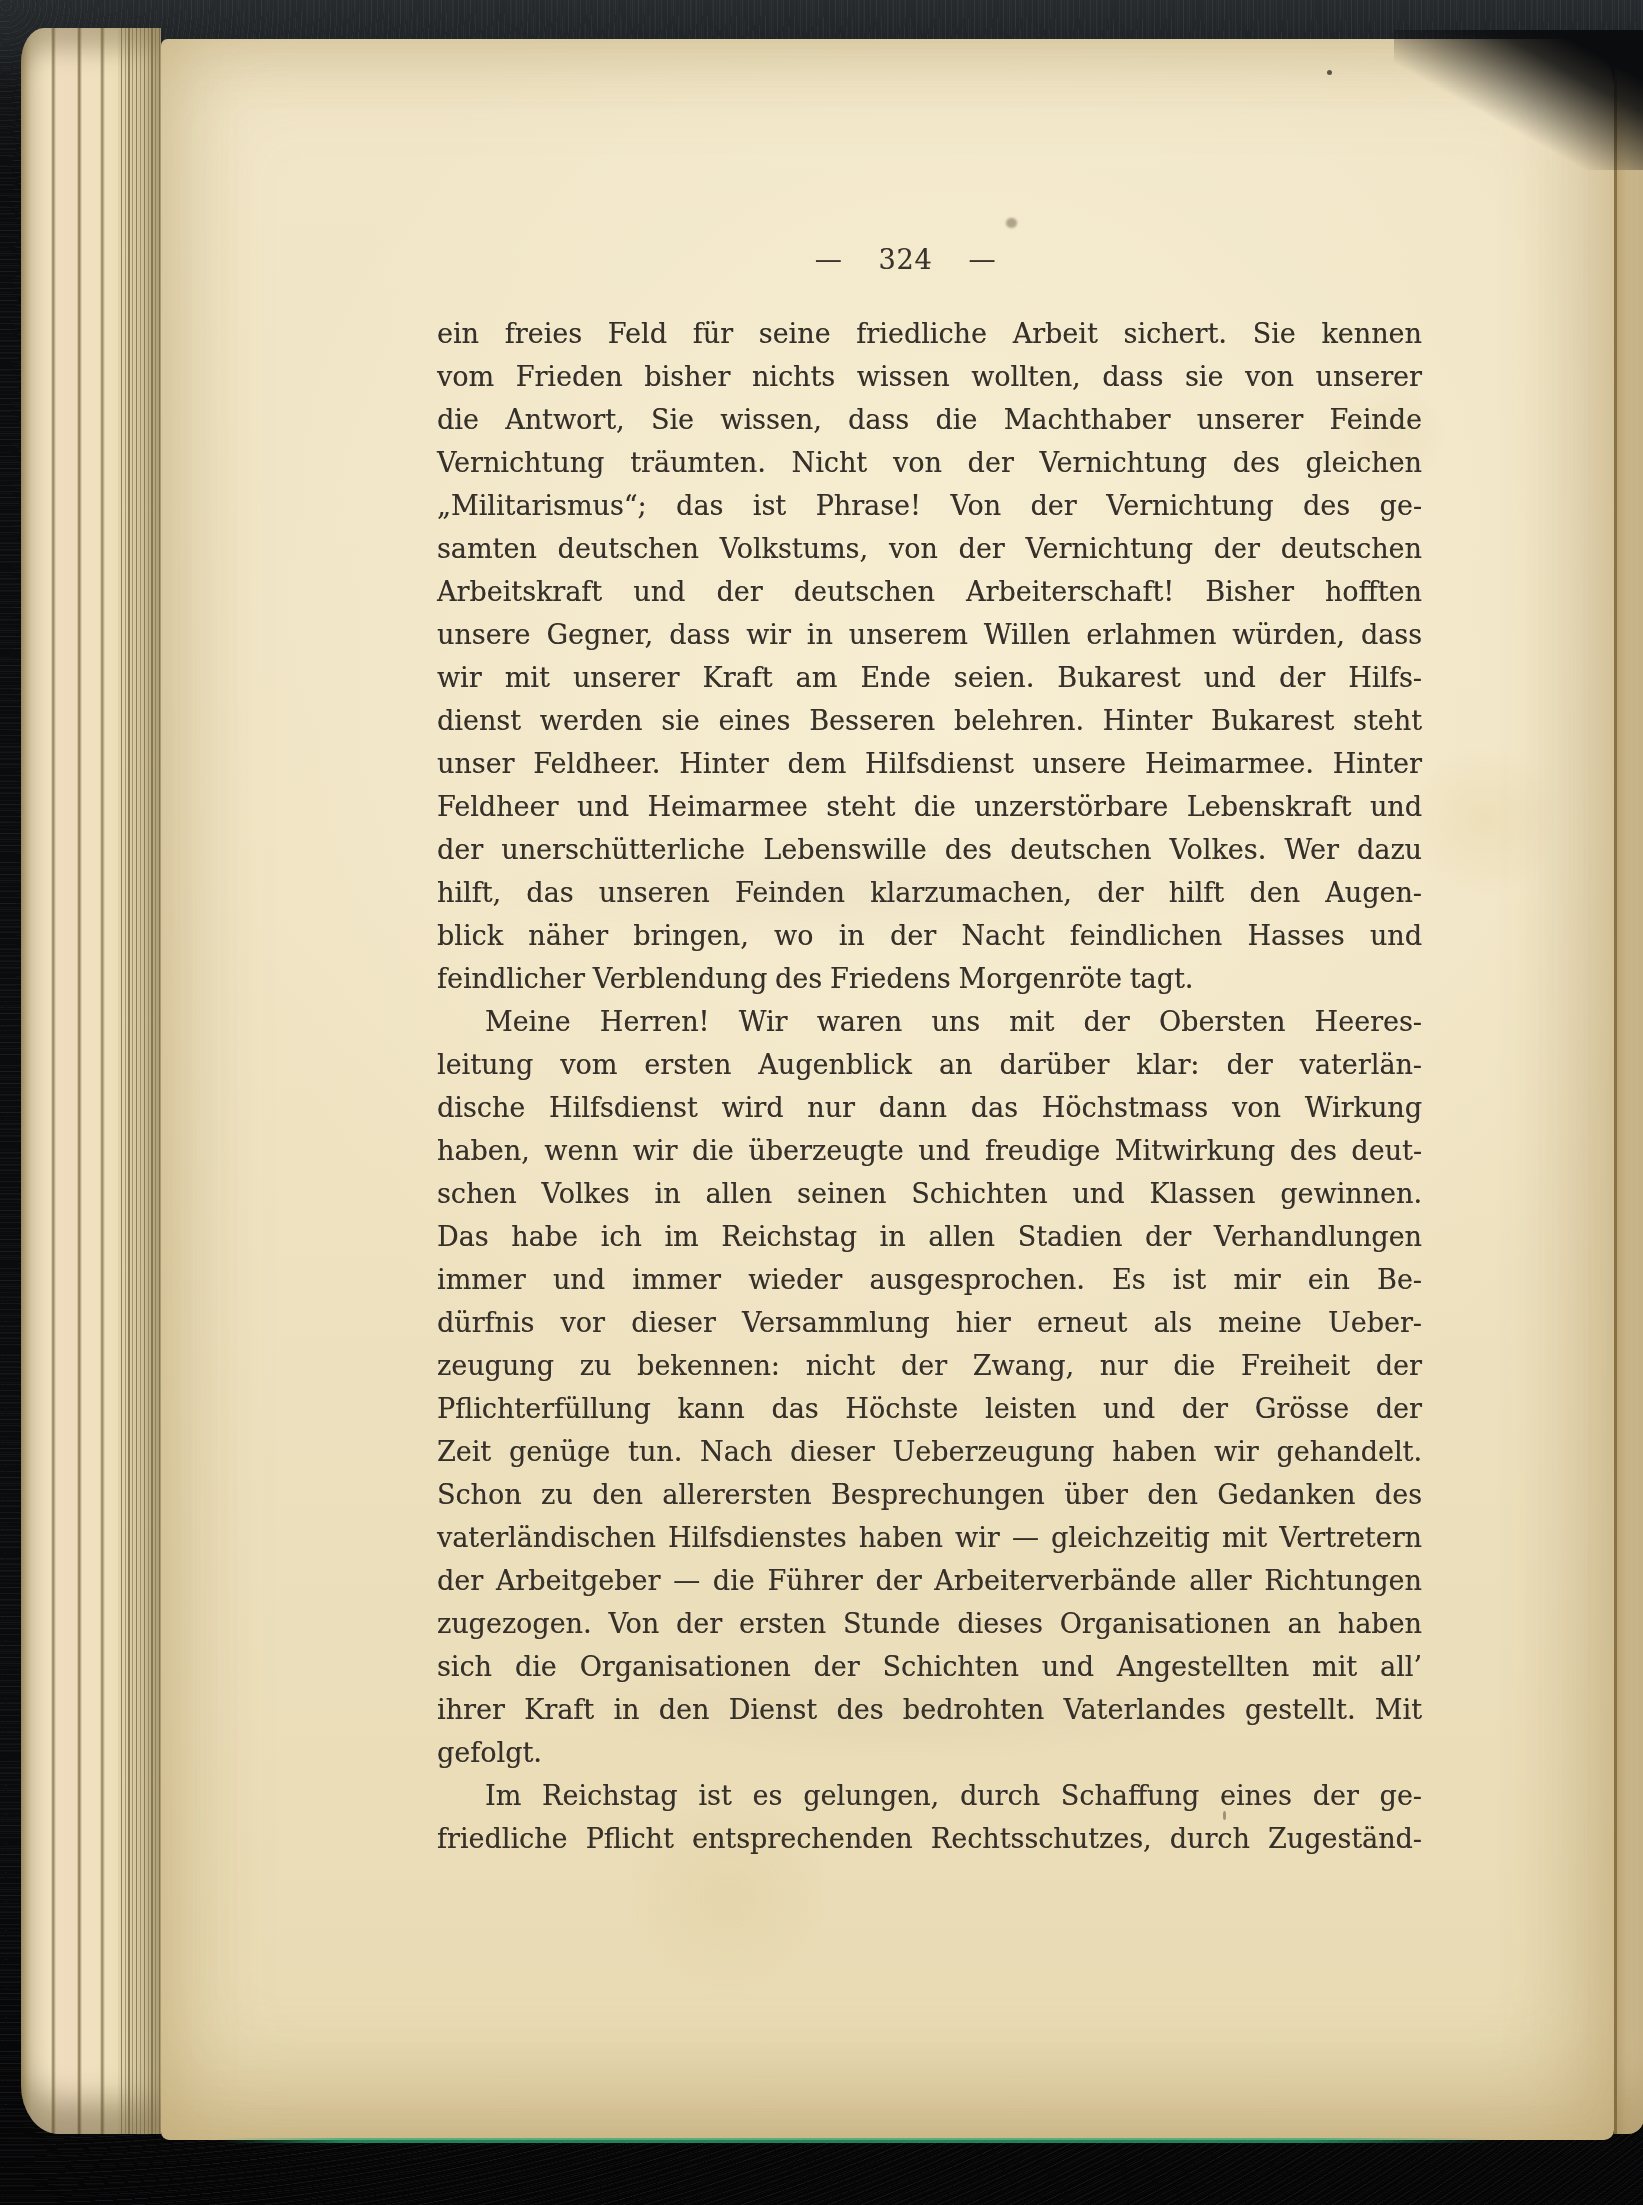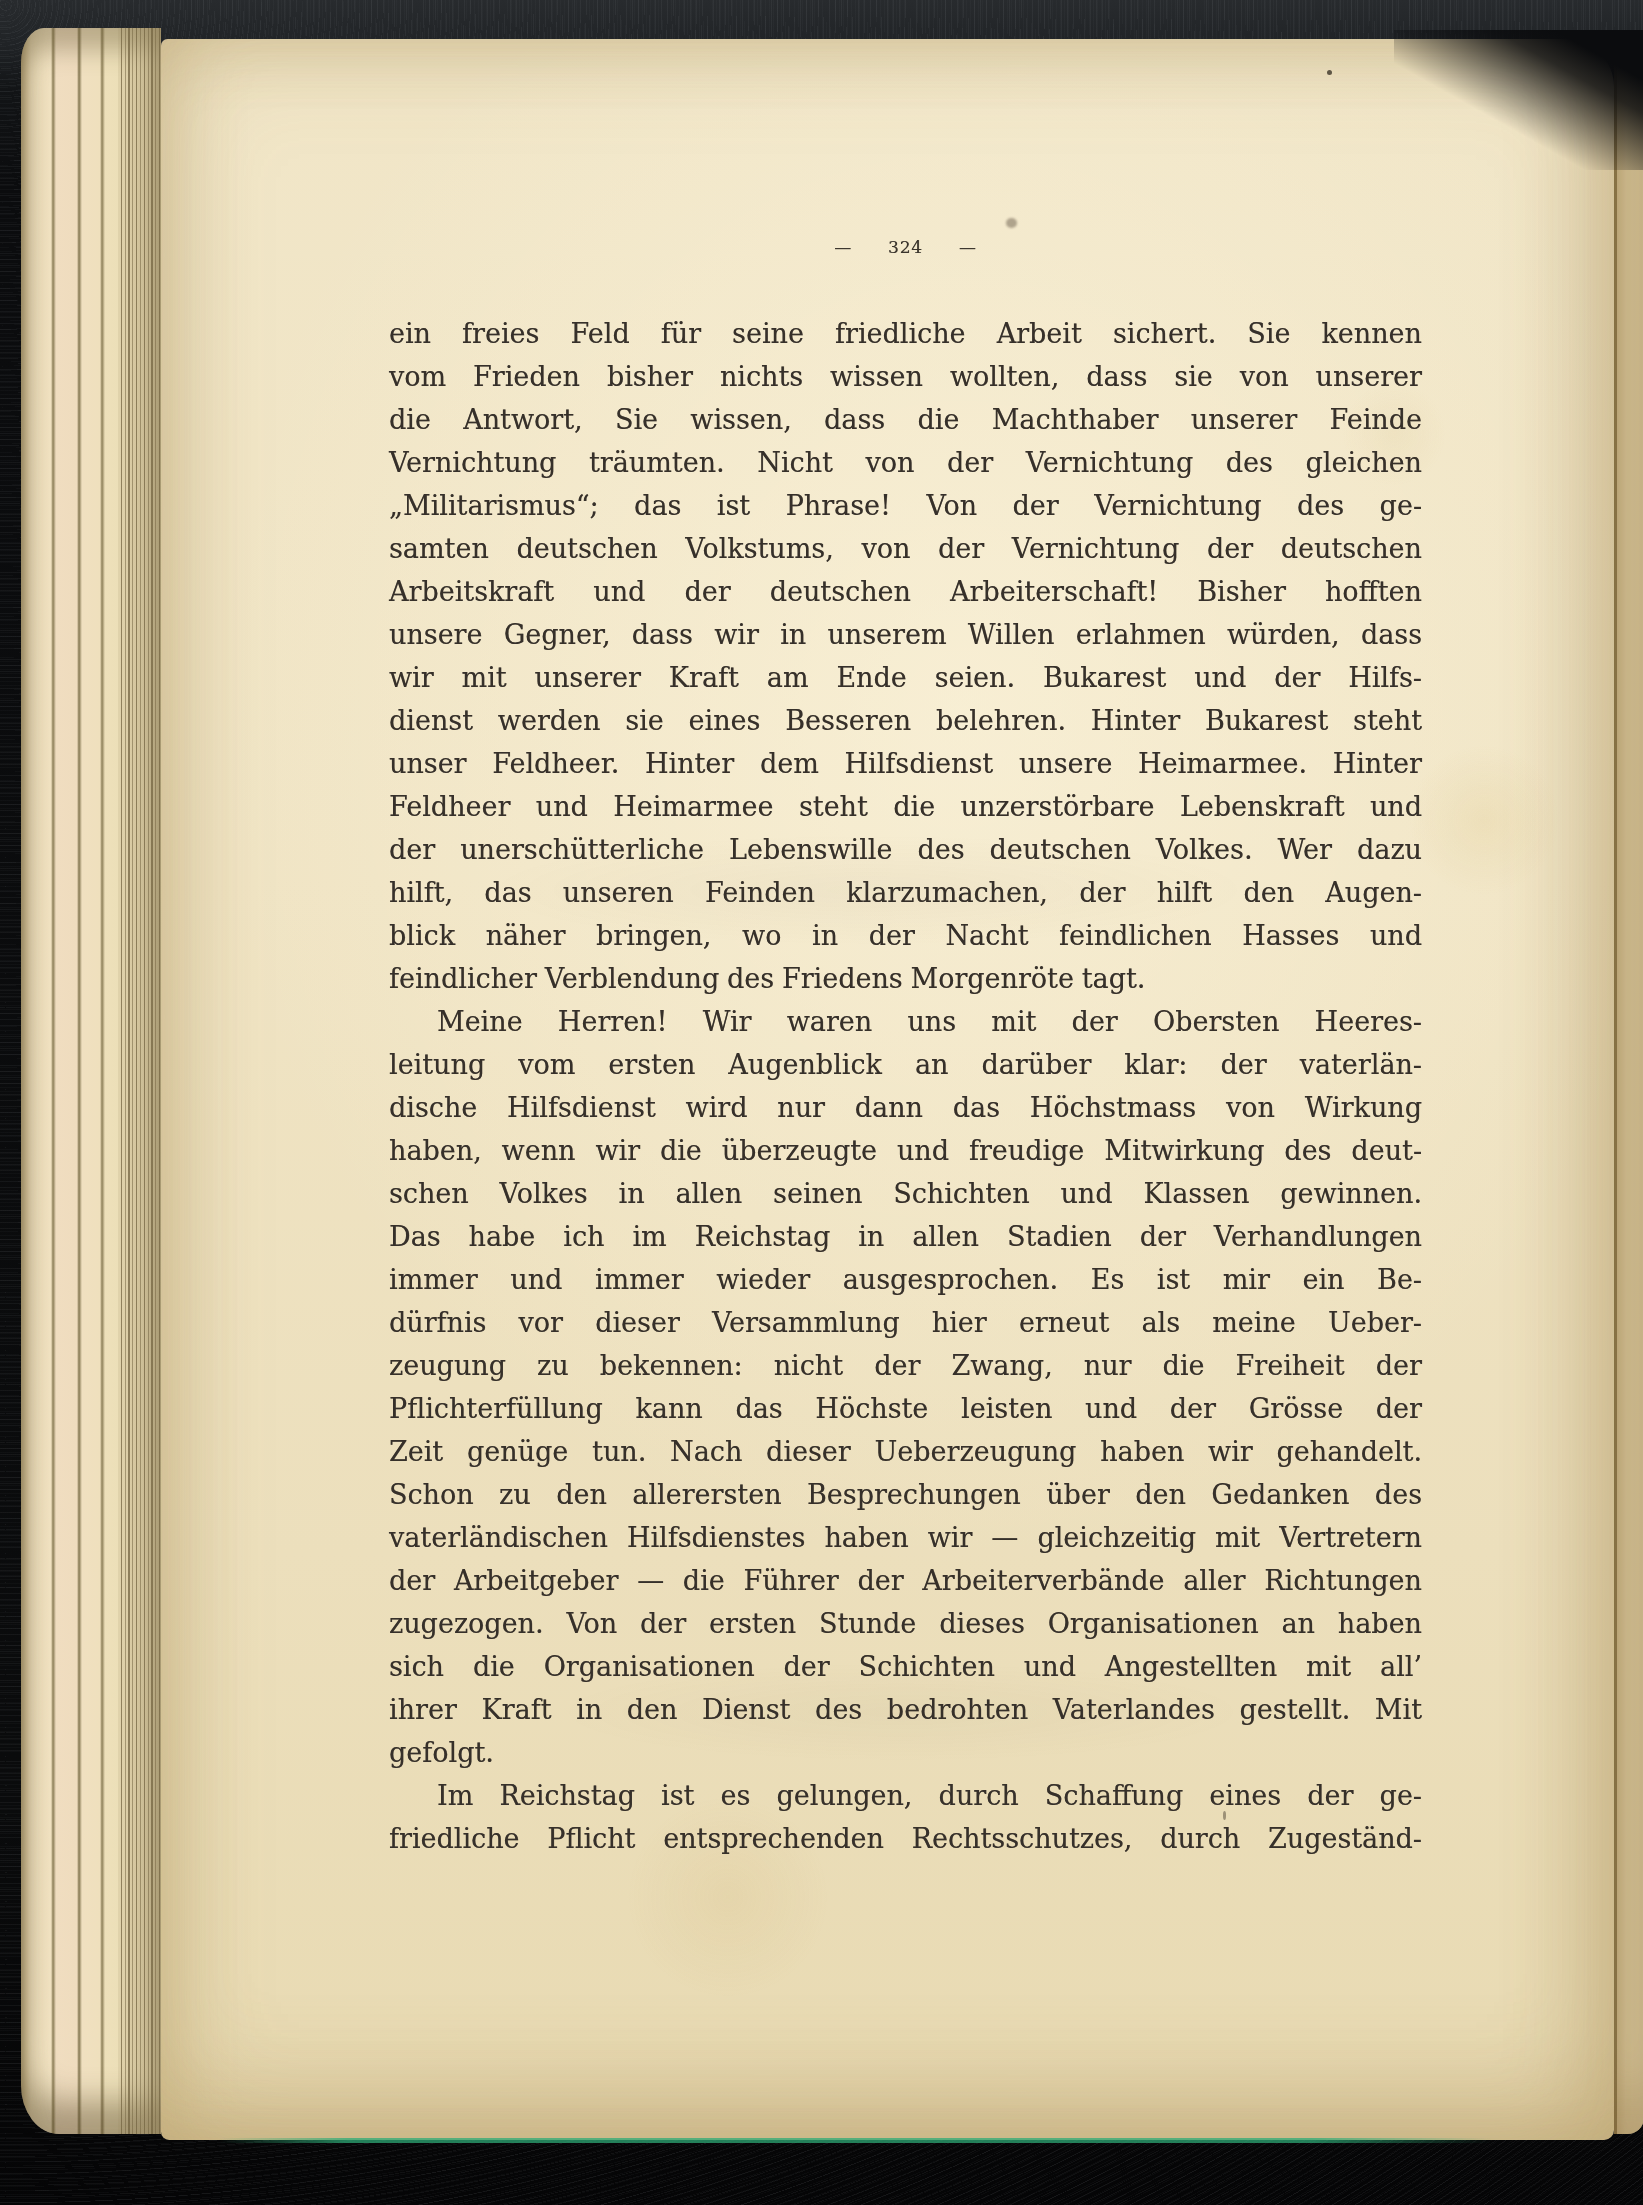--- a/index.html
+++ b/index.html
@@ -105,38 +105,38 @@
     left: 1394px; top: 30px;
     width: 250px; height: 140px;
     background: linear-gradient(to bottom left,
       #0b0c0e 18%, rgba(11,12,14,.85) 30%, rgba(11,12,14,0) 62%);
     border-bottom-left-radius: 115px 58px;
   }
 
   
   .page-header {
     position: absolute;
-    left: 228px; top: 189px; width: 1033px;
+    left: 228px; top: 202px; width: 1033px;
     text-align: center;
-    font-size: 17px; line-height: 38px;
+    font-size: 27px; line-height: 38px;
     color: #3a342c;
     letter-spacing: 0.8px;
     text-shadow: 0.2px 0.2px 0.4px rgba(58,52,44,.5);
   }
   .page-header .num { margin: 0 36px; }
 
   .text-block {
     position: absolute;
     left: 228px; top: 273px; width: 1033px;
     font-size: 27px; line-height: 43px;
     color: #36302a;
     word-spacing: -0.8px;
     text-shadow: 0.2px 0.2px 0.4px rgba(54,48,42,.55);
   }
-  .line { text-align: justify; text-align-last: justify; }
+  .line { text-align: justify; text-align-last: justify; margin-left: 48px; }
   .line.left { text-align: right; text-align-last: left; }
   .line.indent { text-indent: 48px; }
 
   .speck {
     position: absolute; border-radius: 50%;
     pointer-events: none;
   }
   .speck.s1 { left: 845px; top: 179px; width: 10.7px; height: 10px;
               background: rgba(118,106,88,.55); filter: blur(0.8px); }
   .speck.s2 { left: 1166px; top: 31px; width: 5px; height: 5px;

